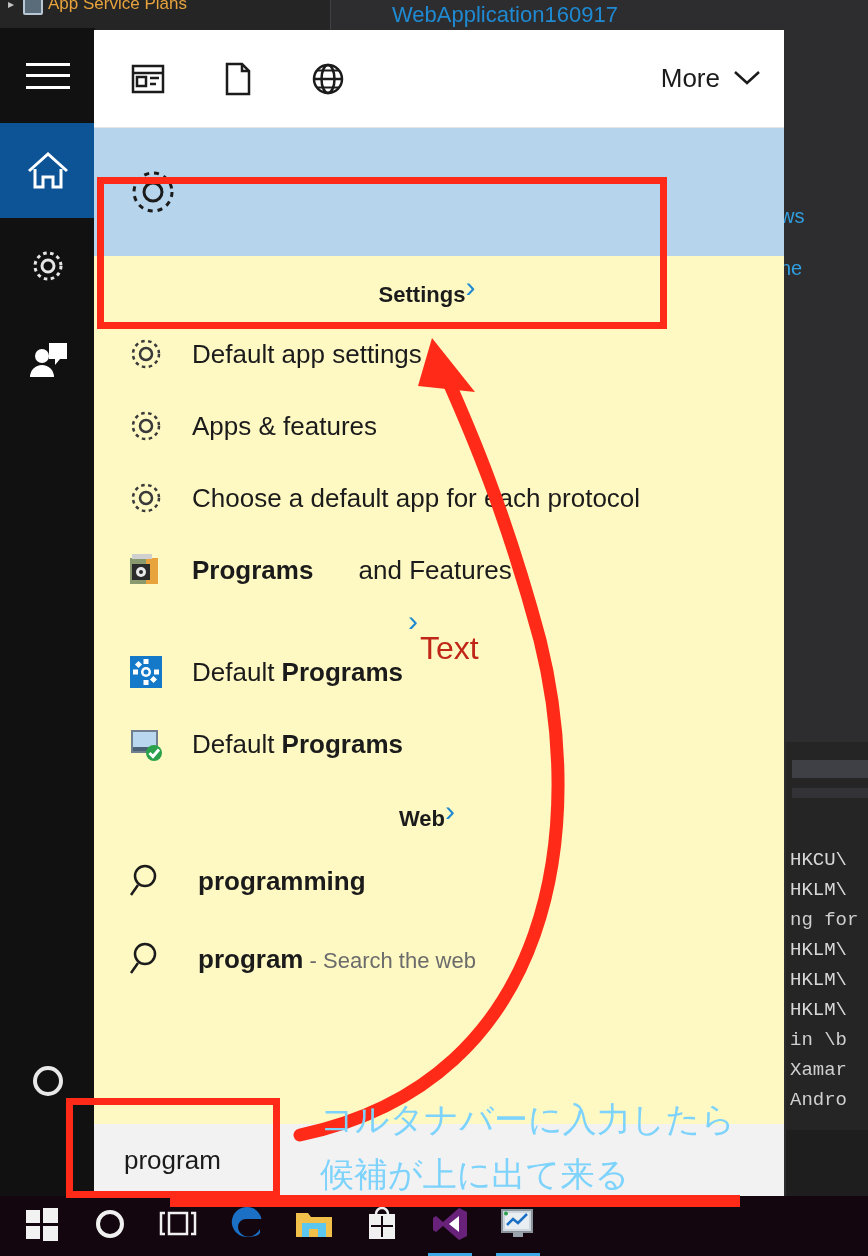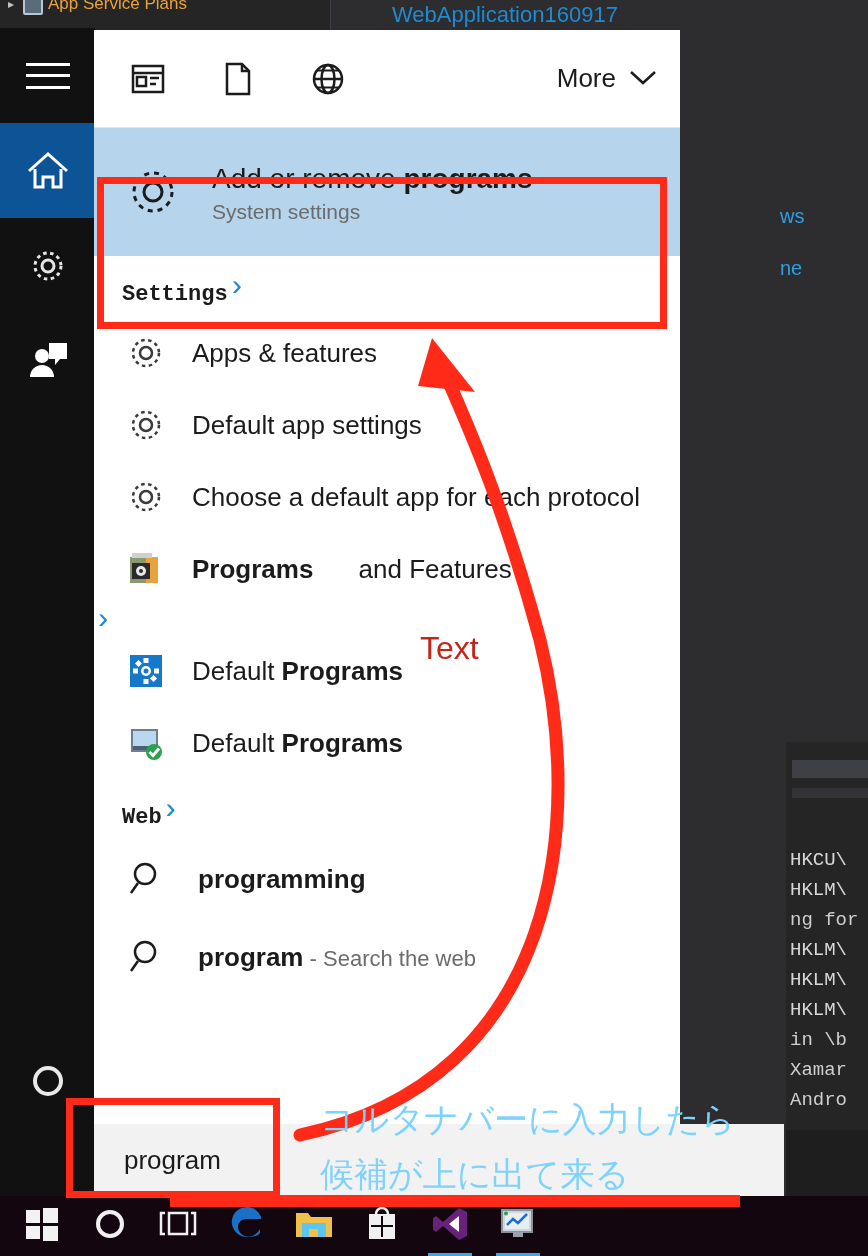--- a/index.html
+++ b/index.html
@@ -32,29 +32,29 @@
 
   
   #rail{position:absolute;left:0;top:28px;width:95px;height:1168px;background:#111111;}
   .rail-btn{position:absolute;left:0;width:95px;height:95px;display:flex;align-items:center;justify-content:center;}
   .rail-btn.active{background:#0c5496;}
   .hamburger{width:44px;height:26px;display:flex;flex-direction:column;justify-content:space-between;}
   .hamburger span{display:block;height:3px;background:#ffffff;border-radius:0;}
   .rail-ico svg{display:block;}
 
   
-  #panel{position:absolute;left:94px;top:30px;width:586px;height:1166px;background:#ffffff;}
+  #panel{position:absolute;left:94px;top:30px;width:690px;height:1166px;background:#fef9c3;}
   .panel-header{height:98px;display:flex;align-items:center;padding:0 22px 0 34px;box-sizing:border-box;
      border-bottom:1px solid #e4e4e4;background:#ffffff;}
   .hdr-icons{display:flex;align-items:center;gap:50px;}
   .hdr-ico{width:40px;height:40px;display:flex;align-items:center;justify-content:center;}
   .more-wrap{margin-left:auto;display:flex;align-items:center;gap:12px;font-size:26px;color:#1b1b1b;}
 
   .section-title{font-size:22px;font-weight:bold;color:#1b1b1b;padding:26px 0 10px 28px;}
-  .sec-head{display:flex;align-items:center;justify-content:flex-start;padding-right:52px;font-family:Liberation Mono, monospace;}
+  .sec-head{display:flex;align-items:center;justify-content:center;padding-right:52px;}
   .sec-chev{color:#1f8ad2;font-size:30px;font-weight:300;line-height:1;}
 
   .result{display:flex;align-items:center;gap:22px;padding:0 0 0 28px;height:72px;box-sizing:border-box;}
   .result.best{height:128px;background:#b6d4ec;padding-left:28px;gap:28px;}
   .res-ico{width:48px;height:48px;flex:0 0 48px;display:flex;align-items:center;justify-content:center;}
   .result.best .res-ico{width:62px;height:62px;flex:0 0 62px;}
   .res-txt{display:flex;flex-direction:column;justify-content:center;}
   .res-title{font-size:26px;color:#1b1b1b;line-height:1.25;}
   .result.best .res-title{font-size:28px;}
   .res-sub{font-size:21px;color:#6b6b6b;margin-top:4px;}
@@ -220,53 +220,49 @@
 
   <div class="result best">
     <span class="res-ico">
       <svg width="62" height="62" viewBox="0 0 62 62">
         <g fill="none" stroke="#1b1b1b" stroke-width="3">
           <circle cx="31" cy="31" r="9"></circle>
           <circle cx="31" cy="31" r="19" stroke-dasharray="5 5"></circle>
         </g>
       </svg>
     </span>
-    <span class="res-txt">
-      <span class="res-title"><span>Add or remove </span><b>programs</b></span>
-      <span class="res-sub">System settings</span>
-    </span>
   </div>
 
   <div class="sec-head">
     <div class="section-title">Settings</div>
     <span class="sec-chev">›</span>
   </div>
 
   <div class="result">
     <span class="res-ico">
       <svg width="42" height="42" viewBox="0 0 42 42">
           <g fill="none" stroke="#3a3a3a" stroke-width="2.5">
         <circle cx="21" cy="21" r="6"></circle>
             <circle cx="21" cy="21" r="13" stroke-dasharray="3.5 3.5"></circle>
           </g>
         </svg>
     </span>
-    <span class="res-title">Apps &amp; features</span>
+    <span class="res-title">Default app settings</span>
   </div>
 
   <div class="result">
     <span class="res-ico">
       <svg width="42" height="42" viewBox="0 0 42 42">
           <g fill="none" stroke="#3a3a3a" stroke-width="2.5">
         <circle cx="21" cy="21" r="6"></circle>
             <circle cx="21" cy="21" r="13" stroke-dasharray="3.5 3.5"></circle>
           </g>
         </svg>
     </span>
-    <span class="res-title">Default app settings</span>
+    <span class="res-title">Apps &amp; features</span>
   </div>
 
   <div class="result">
     <span class="res-ico">
       <svg width="42" height="42" viewBox="0 0 42 42">
           <g fill="none" stroke="#3a3a3a" stroke-width="2.5">
         <circle cx="21" cy="21" r="6"></circle>
             <circle cx="21" cy="21" r="13" stroke-dasharray="3.5 3.5"></circle>
           </g>
         </svg>

